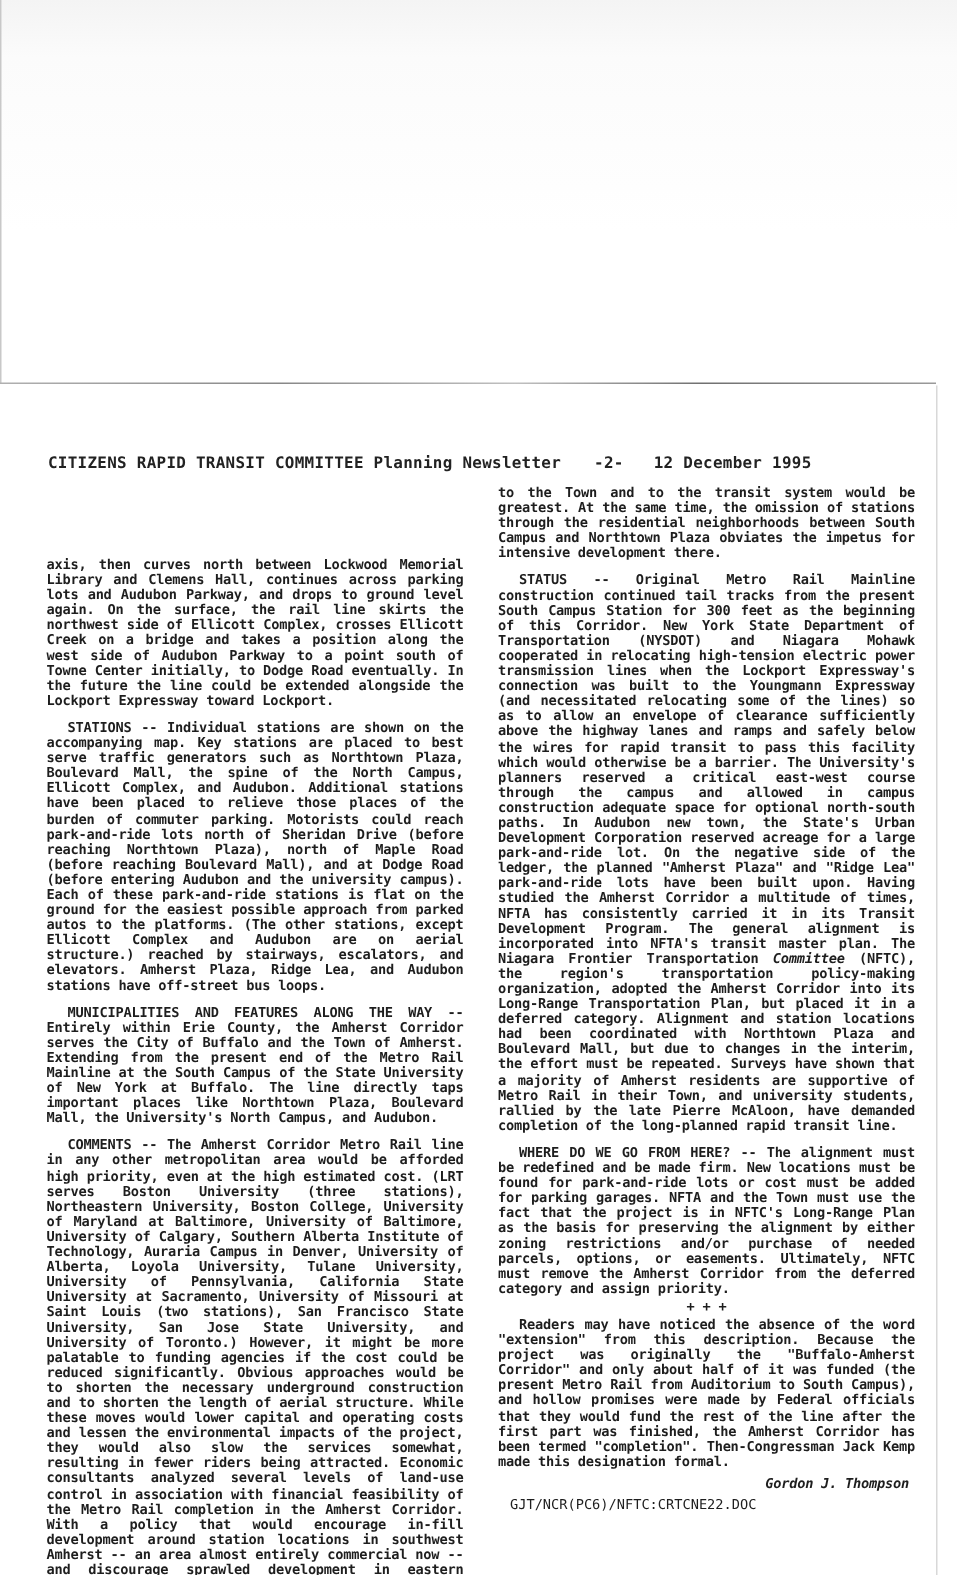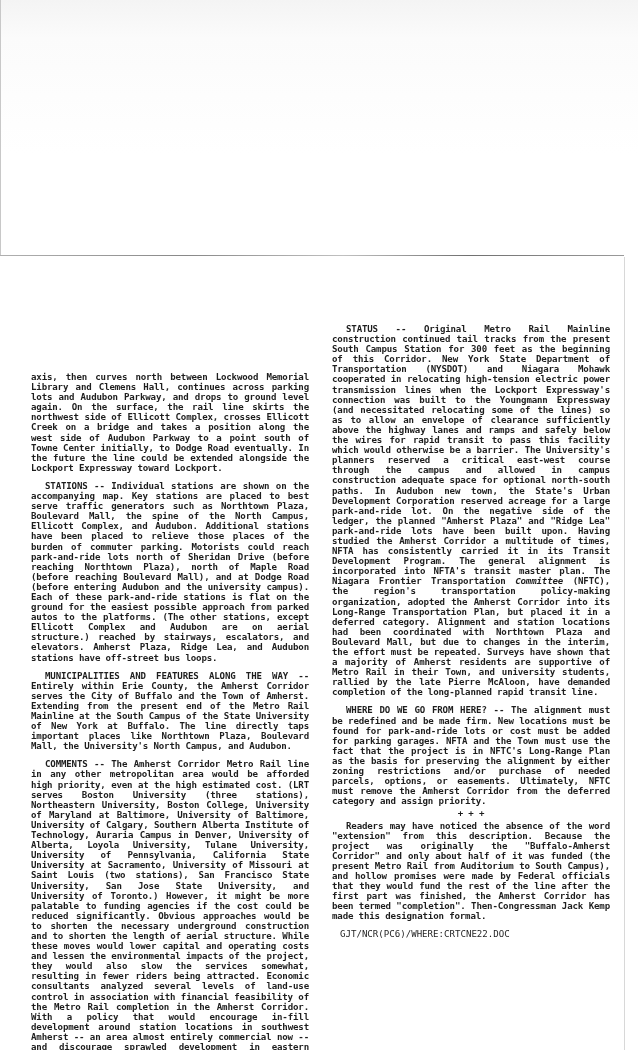--- a/index.html
+++ b/index.html
@@ -49,28 +49,33 @@
   }
   .fileref { margin-left: 8px; font-weight: normal; letter-spacing: 0; }
 </style>
 </head>
 <body>
 
 <div class="top-sheet"></div>
 <div class="fold-line"></div>
 
 <div class="page">
+  <div class="header">
+    <span>CITIZENS RAPID TRANSIT COMMITTEE Planning Newsletter</span><span class="pg">-2-</span><span class="dt">12 December 1995</span>
+  </div>
 
   <div class="col col-left">
     <p class="cont">axis, then curves north between Lockwood Memorial Library and Clemens Hall, continues across parking lots and Audubon Parkway, and drops to ground level again.  On the surface, the rail line skirts the northwest side of Ellicott Complex, crosses Ellicott Creek on a bridge and takes a position along the west side of  Audubon Parkway to a point south of Towne Center initially, to Dodge Road eventually.  In the future the line could be extended alongside the Lockport Expressway toward Lockport.</p>
     <p class="ind">STATIONS -- Individual stations are shown on the accompanying map.  Key stations are placed to best serve traffic generators such as Northtown Plaza, Boulevard Mall, the spine of the North Campus, Ellicott Complex, and Audubon.  Additional stations have been placed to relieve those places of the burden of commuter parking.  Motorists could reach park-and-ride lots north of Sheridan Drive (before reaching Northtown Plaza), north of Maple Road (before reaching Boulevard Mall), and at Dodge Road (before entering Audubon and the university campus).  Each of these park-and-ride stations is flat on the ground for the easiest possible approach from parked autos to the platforms.  (The other stations, except Ellicott Complex and Audubon are on aerial structure.) reached by stairways, escalators, and elevators.  Amherst Plaza, Ridge Lea, and Audubon stations have off-street bus loops.</p>
     <p class="ind">MUNICIPALITIES AND FEATURES ALONG THE WAY -- Entirely within Erie County, the Amherst Corridor serves the City of Buffalo and the Town of Amherst. Extending from the present end of the Metro Rail Mainline at the South Campus of the State University of New York at Buffalo. The line directly taps important places like Northtown Plaza, Boulevard Mall, the University's North Campus, and Audubon.</p>
     <p class="ind">COMMENTS -- The Amherst Corridor Metro Rail line in any other metropolitan area would be afforded high priority, even at the high estimated cost.  (LRT serves Boston University (three stations), Northeastern University, Boston College, University of Maryland at Baltimore, University of Baltimore, University of Calgary, Southern Alberta Institute of Technology, Auraria Campus in Denver, University of Alberta, Loyola University, Tulane University, University of Pennsylvania, California State University at Sacramento, University of Missouri at Saint Louis (two stations), San Francisco State University, San Jose State University, and University of Toronto.)  However, it might be more palatable to funding agencies if the cost could be reduced significantly.  Obvious approaches would be to shorten the necessary underground construction and to shorten the length of aerial structure. While these moves would lower capital and operating costs and lessen the environmental impacts of the project, they would also slow the services somewhat, resulting in fewer riders being attracted.  Economic consultants analyzed several levels of land-use control in association with financial feasibility of the Metro Rail completion in the Amherst Corridor.  With a policy that would encourage in-fill development around station locations in southwest Amherst -- an area almost entirely commercial now -- and discourage sprawled development in eastern Amherst -- an area swiftly losing its "green" image, the fiscal benefits both</p>
   </div>
 
   <div class="col col-right">
+    <p class="cont">to the Town and to the transit system would be greatest.  At the same time, the omission of stations through the residential neighborhoods between South Campus and Northtown Plaza obviates the impetus for intensive development there.</p>
     <p class="ind"><span>STATUS -- Original Metro Rail Mainline construction continued tail tracks from the present South Campus Station for 300 feet as the beginning of this Corridor.  New York State Department of Transportation (NYSDOT) and Niagara Mohawk cooperated in relocating high-tension electric power transmission lines when the Lockport Expressway's connection was built to the Youngmann Expressway (and necessitated relocating some of the lines) so as to allow an envelope of clearance sufficiently above the highway lanes and ramps and safely below the wires for rapid transit to pass this facility which would otherwise be a barrier.  The University's planners reserved a critical east-west course through the campus and allowed in campus construction adequate space for optional north-south paths.  In Audubon new town, the State's Urban Development Corporation reserved acreage for a large park-and-ride lot.  On the negative side of the ledger, the planned "Amherst Plaza" and "Ridge Lea" park-and-ride lots have been built upon. Having studied the Amherst Corridor a multitude of times, NFTA has consistently carried it in its Transit Development Program.  The general alignment is incorporated into NFTA's transit master plan.  The Niagara Frontier Transportation </span><em>Committee</em><span> (NFTC), the region's transportation policy-making organization, adopted the Amherst Corridor into its Long-Range Transportation Plan, but placed it in a deferred category.  Alignment and station locations had been coordinated with Northtown Plaza and Boulevard Mall, but due to changes in the interim, the effort must be repeated.  Surveys have shown that a majority of Amherst residents are supportive of Metro Rail in their Town, and university students, rallied by the late Pierre McAloon, have demanded completion of the long-planned rapid transit line.</span></p>
     <p class="ind">WHERE DO WE GO FROM HERE? -- The alignment must be redefined and be made firm.  New locations must be found for park-and-ride lots or cost must be added for parking garages.  NFTA and the Town must use the fact that the project is in NFTC's Long-Range Plan as the basis for preserving the alignment by either zoning restrictions and/or purchase of needed parcels, options, or easements. Ultimately, NFTC must remove the Amherst Corridor from the deferred category and assign priority.</p>
     <div class="sep">+ + +</div>
     <p class="ind">Readers may have noticed the absence of the word "extension" from this description.  Because the project was originally the "Buffalo-Amherst Corridor" and only about half of it was funded (the present Metro Rail from Auditorium to South Campus), and hollow promises were made by Federal officials that they would fund the rest of the line after the first part was finished, the Amherst Corridor has been termed "completion".  Then-Congressman Jack Kemp made this designation formal.</p>
-    <div class="fileref">GJT/NCR(PC6)/WHERE:CRTCNE22.DOC</div>
+    <div class="sig">Gordon J. Thompson</div>
+    <div class="fileref">GJT/NCR(PC6)/NFTC:CRTCNE22.DOC</div>
   </div>
 </div>
 
 </body></html>

